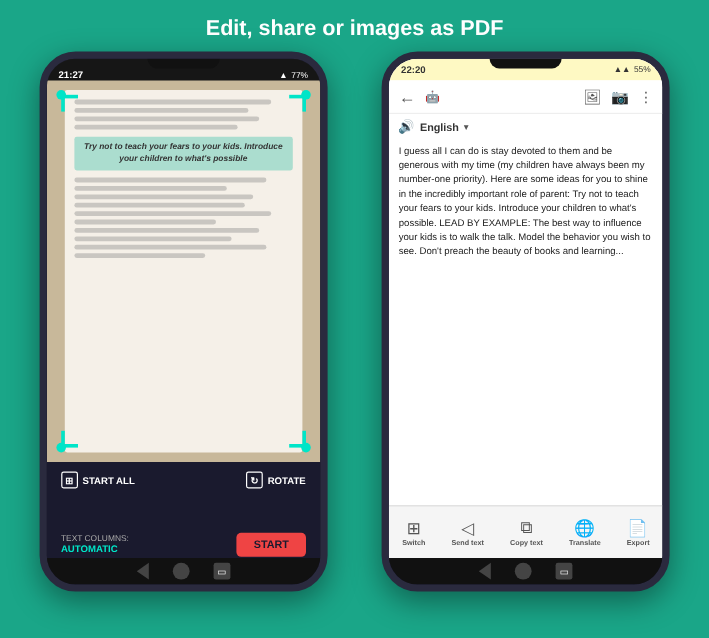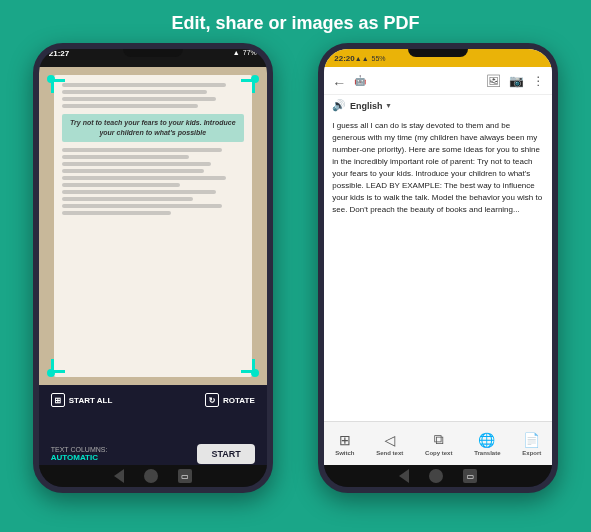--- a/index.html
+++ b/index.html
@@ -69,21 +69,21 @@
       background: #2d2d2d;
       flex: 1;
       position: relative;
       overflow: hidden;
     }
 
     .phone1-statusbar {
       background: rgba(0,0,0,0.5);
       height: 18px;
       display: flex;
-      align-items: flex-start;
+      align-items: flex-end;
       justify-content: space-between;
       padding: 0 10px;
       position: absolute;
       top: 0;
       left: 0;
       right: 0;
       z-index: 5;
       gap: 12px;
     }
 
@@ -241,21 +241,21 @@
       color: #aaa;
     }
 
     .text-columns-value {
       font-size: 8px;
       color: #00e5c8;
       font-weight: 700;
     }
 
     .start-btn {
-      background: #e5e5e5;
+      background: #ef4444;
       color: #1a1a2e;
       font-size: 9px;
       font-weight: 800;
       padding: 5px 14px;
       border-radius: 4px;
     }
 
     .control-row3 {
       padding: 2px 4px;
       font-size: 7px;
@@ -271,24 +271,25 @@
     .phone2-screen {
       background: #fff;
       flex: 1;
       position: relative;
       overflow: hidden;
       display: flex;
       flex-direction: column;
     }
 
     .phone2-statusbar {
-      background: #eab308;
+      background: #fef9c3;
       height: 18px;
       display: flex;
       align-items: center;
+      justify-content: space-between;
       padding: 0 10px;
       flex-shrink: 0;
     }
 
     .phone2-toolbar {
       background: #fff;
       height: 28px;
       display: flex;
       align-items: center;
       padding: 0 8px;

